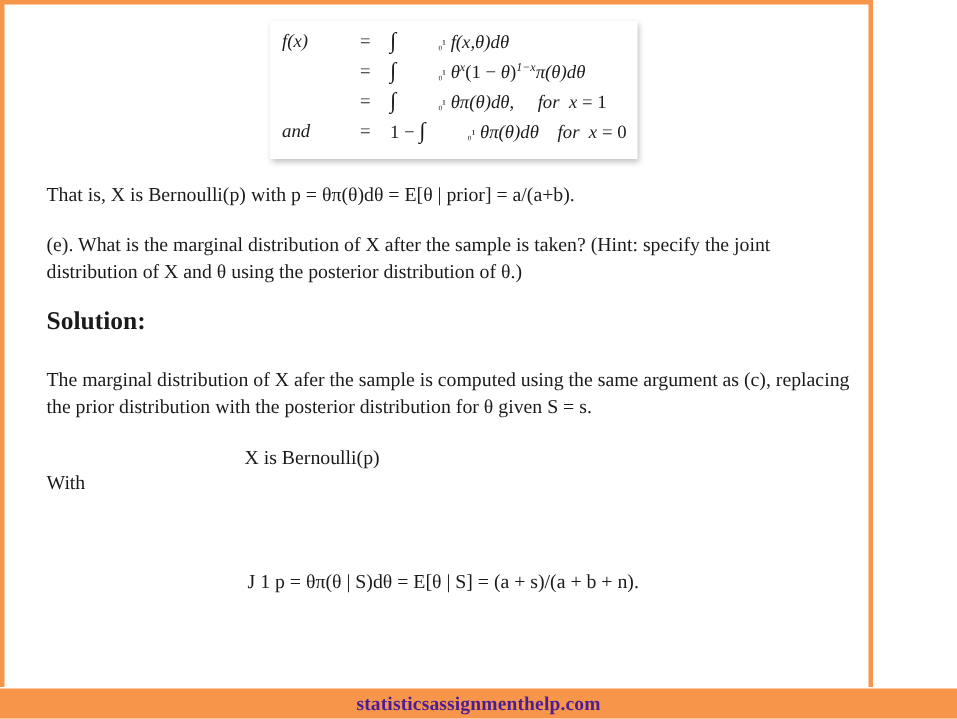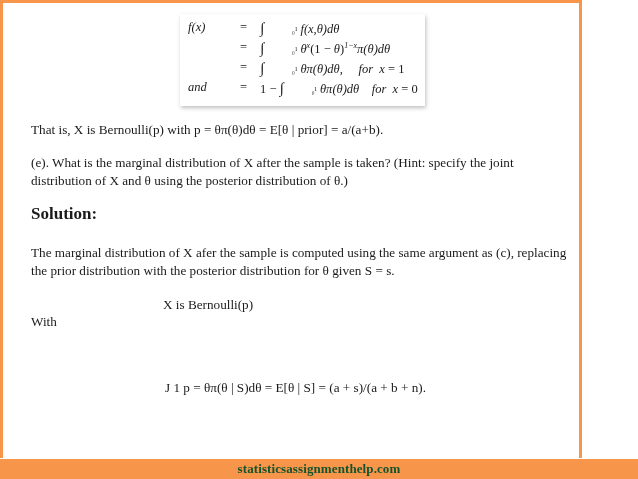--- a/index.html
+++ b/index.html
@@ -34,21 +34,21 @@
     .lim { font-size: 8px; font-style: normal; position: relative; margin-left: 28px; }
     .sup { font-size: 8px; vertical-align: 5px; }
 
     .p { position: absolute; left: 28px; font-size: 13.2px; line-height: 18px; margin: 0; white-space: nowrap; }
     .h { position: absolute; left: 28px; font-size: 17px; font-weight: bold; }
 
     .footer {
       position: absolute; left: 0; top: 459px; width: 638px; height: 20px;
       background: #f7964a;
       display: flex; align-items: center; justify-content: center;
-      color: #14532d; font-family: "Liberation Serif", serif; font-weight: bold;
+      color: #4c1d95; font-family: "Liberation Serif", serif; font-weight: bold;
       font-size: 13px; letter-spacing: 0.1px;
     }
   </style>
 </head>
 <body>
 
 <div class="frame">
 
   <div class="formula-box">
     <div class="frow" style="top:6px;">

